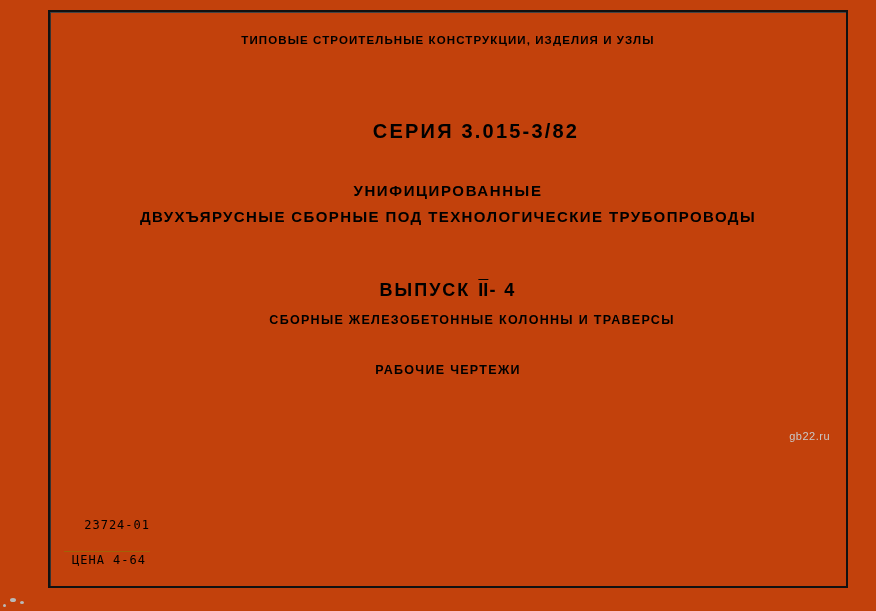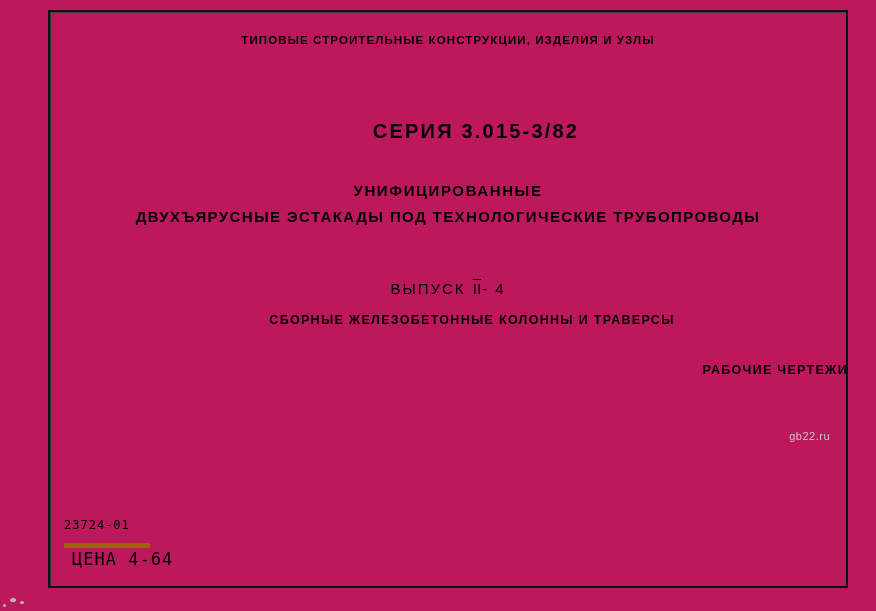--- a/index.html
+++ b/index.html
@@ -14,21 +14,21 @@
     color: #000000;
     position: relative;
     overflow: hidden;
   }
   .page {
     position: absolute;
     left: 0;
     top: 0;
     width: 876px;
     height: 611px;
-    background: #be185d;
+    background: #c2410c;
   }
   
   .frame {
     position: absolute;
     left: 48px;
     top: 10px;
     width: 800px;
     height: 578px;
     border: 2px solid #111;
     box-sizing: border-box;
@@ -107,22 +107,22 @@
     font-size: 15px;
     font-weight: bold;
     letter-spacing: 1.4px;
   }
 
   .issue-line {
     position: absolute;
     top: 270px;
     left: 0;
     width: 100%;
-    font-size: 15px;
-    font-weight: normal;
+    font-size: 18px;
+    font-weight: bold;
     letter-spacing: 2px;
   }
   .issue-line .roman {
     text-decoration: overline;
     letter-spacing: 0;
     padding: 0 1px;
   }
 
   .sub-1 {
     position: absolute;
@@ -148,21 +148,20 @@
     letter-spacing: 0;
   }
   .sub-3 {
     position: absolute;
     top: 353px;
     left: 0;
     width: 100%;
     font-size: 12.5px;
     font-weight: bold;
     letter-spacing: 1.3px;
-    text-align: right;
   }
 
   .watermark {
     position: absolute;
     right: 18px;
     top: 420px;
     font-size: 11px;
     color: #c9c9c9;
     letter-spacing: 0.5px;
   }
@@ -171,29 +170,29 @@
     position: absolute;
     left: 16px;
     top: 508px;
     font-family: "DejaVu Sans Mono", monospace;
     font-size: 12px;
     letter-spacing: 1px;
     line-height: 1.25;
   }
   .stamp .code {
     display: block;
-    border-bottom: 5px solid #a16207;
-    padding-bottom: 10px;
+    border-bottom: 1px solid #a16207;
+    padding-bottom: 18px;
     width: 86px;
-    text-align: left;
+    text-align: right;
   }
   .stamp .price {
     display: block;
     padding-top: 1px;
-    font-size: 17px;
+    font-size: 12px;
     letter-spacing: 1px;
     padding-left: 8px;
   }
 </style>
 </head>
 <body>
 
 <div class="page">
 
   <div class="speckle sp1"></div>
@@ -204,21 +203,21 @@
   <div class="frame-inner-shadow"></div>
 
   <div class="content">
 
     <div class="line header-line">ТИПОВЫЕ  СТРОИТЕЛЬНЫЕ  КОНСТРУКЦИИ, ИЗДЕЛИЯ   И   УЗЛЫ</div>
 
     <div class="line series-line">СЕРИЯ  3.015-3/82</div>
 
     <div class="line title-1">УНИФИЦИРОВАННЫЕ</div>
 
-    <div class="line title-2">ДВУХЪЯРУСНЫЕ ЭСТАКАДЫ  ПОД  ТЕХНОЛОГИЧЕСКИЕ  ТРУБОПРОВОДЫ</div>
+    <div class="line title-2">ДВУХЪЯРУСНЫЕ СБОРНЫЕ  ПОД  ТЕХНОЛОГИЧЕСКИЕ  ТРУБОПРОВОДЫ</div>
 
     <div class="line issue-line">
       <span>ВЫПУСК </span><span class="roman">II</span><span>- 4</span>
     </div>
 
     <div class="line sub-1">СБОРНЫЕ ЖЕЛЕЗОБЕТОННЫЕ  КОЛОННЫ И ТРАВЕРСЫ</div>
 
 
     <div class="line sub-3">РАБОЧИЕ  ЧЕРТЕЖИ</div>
 

